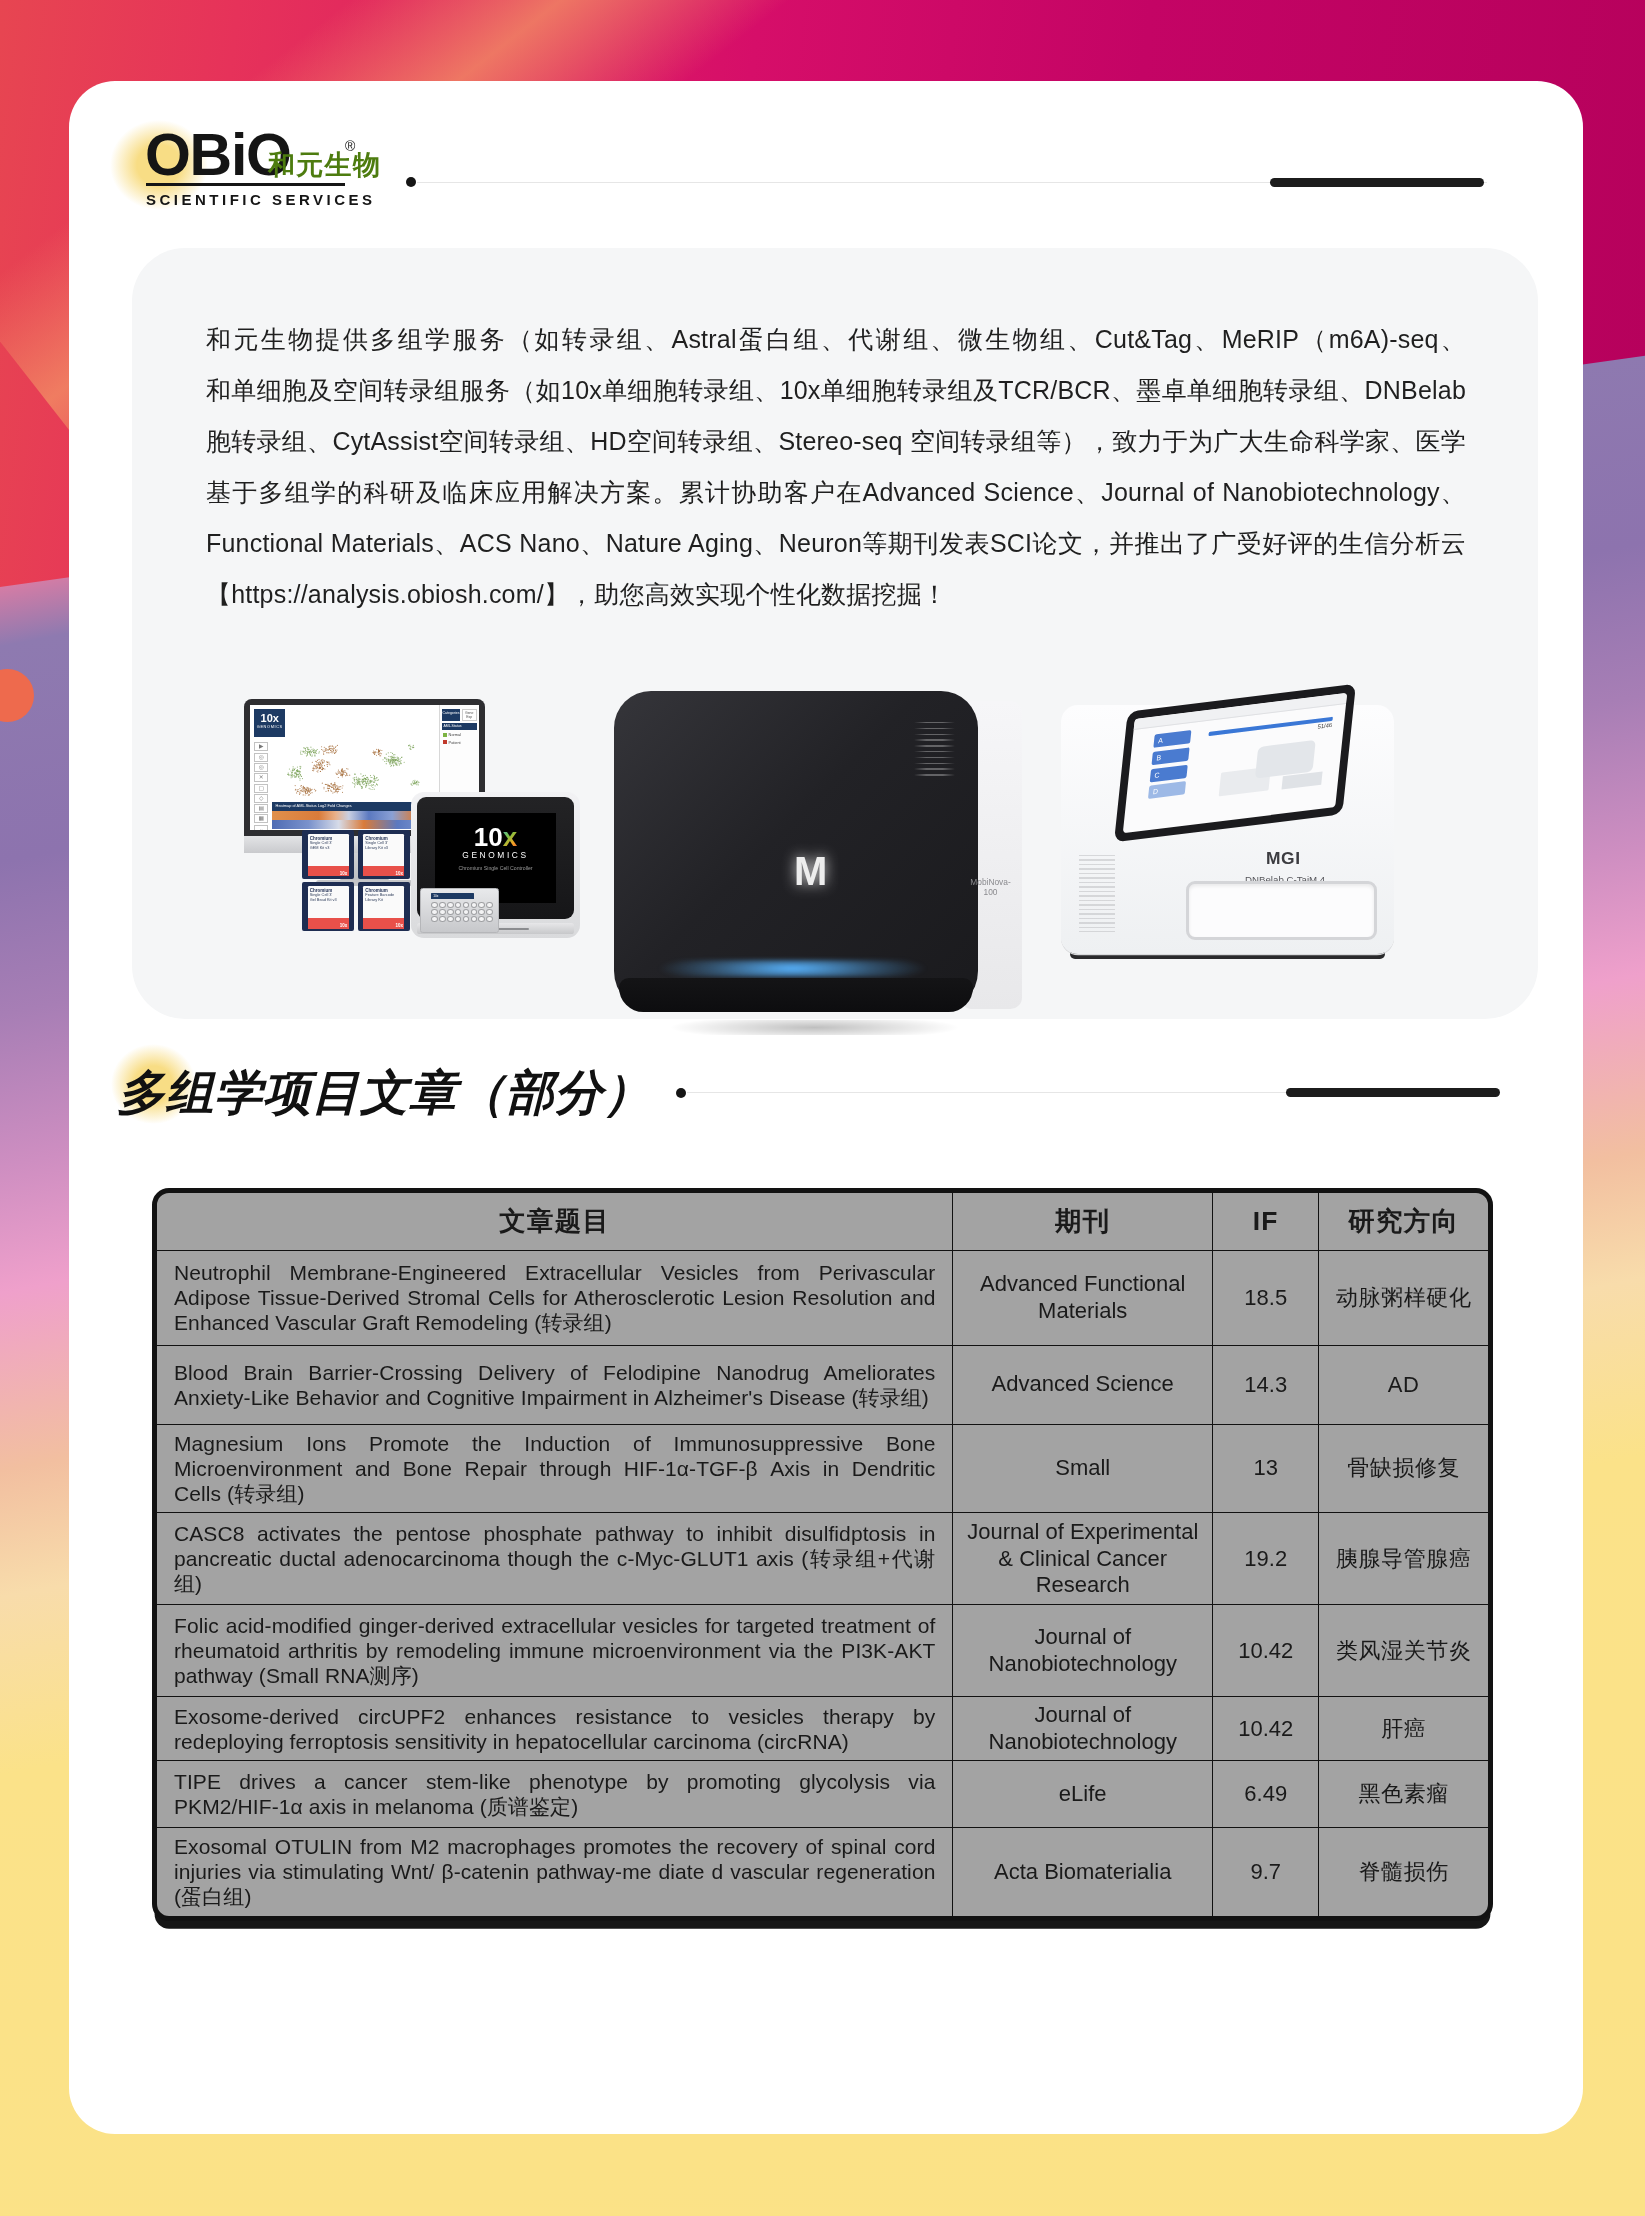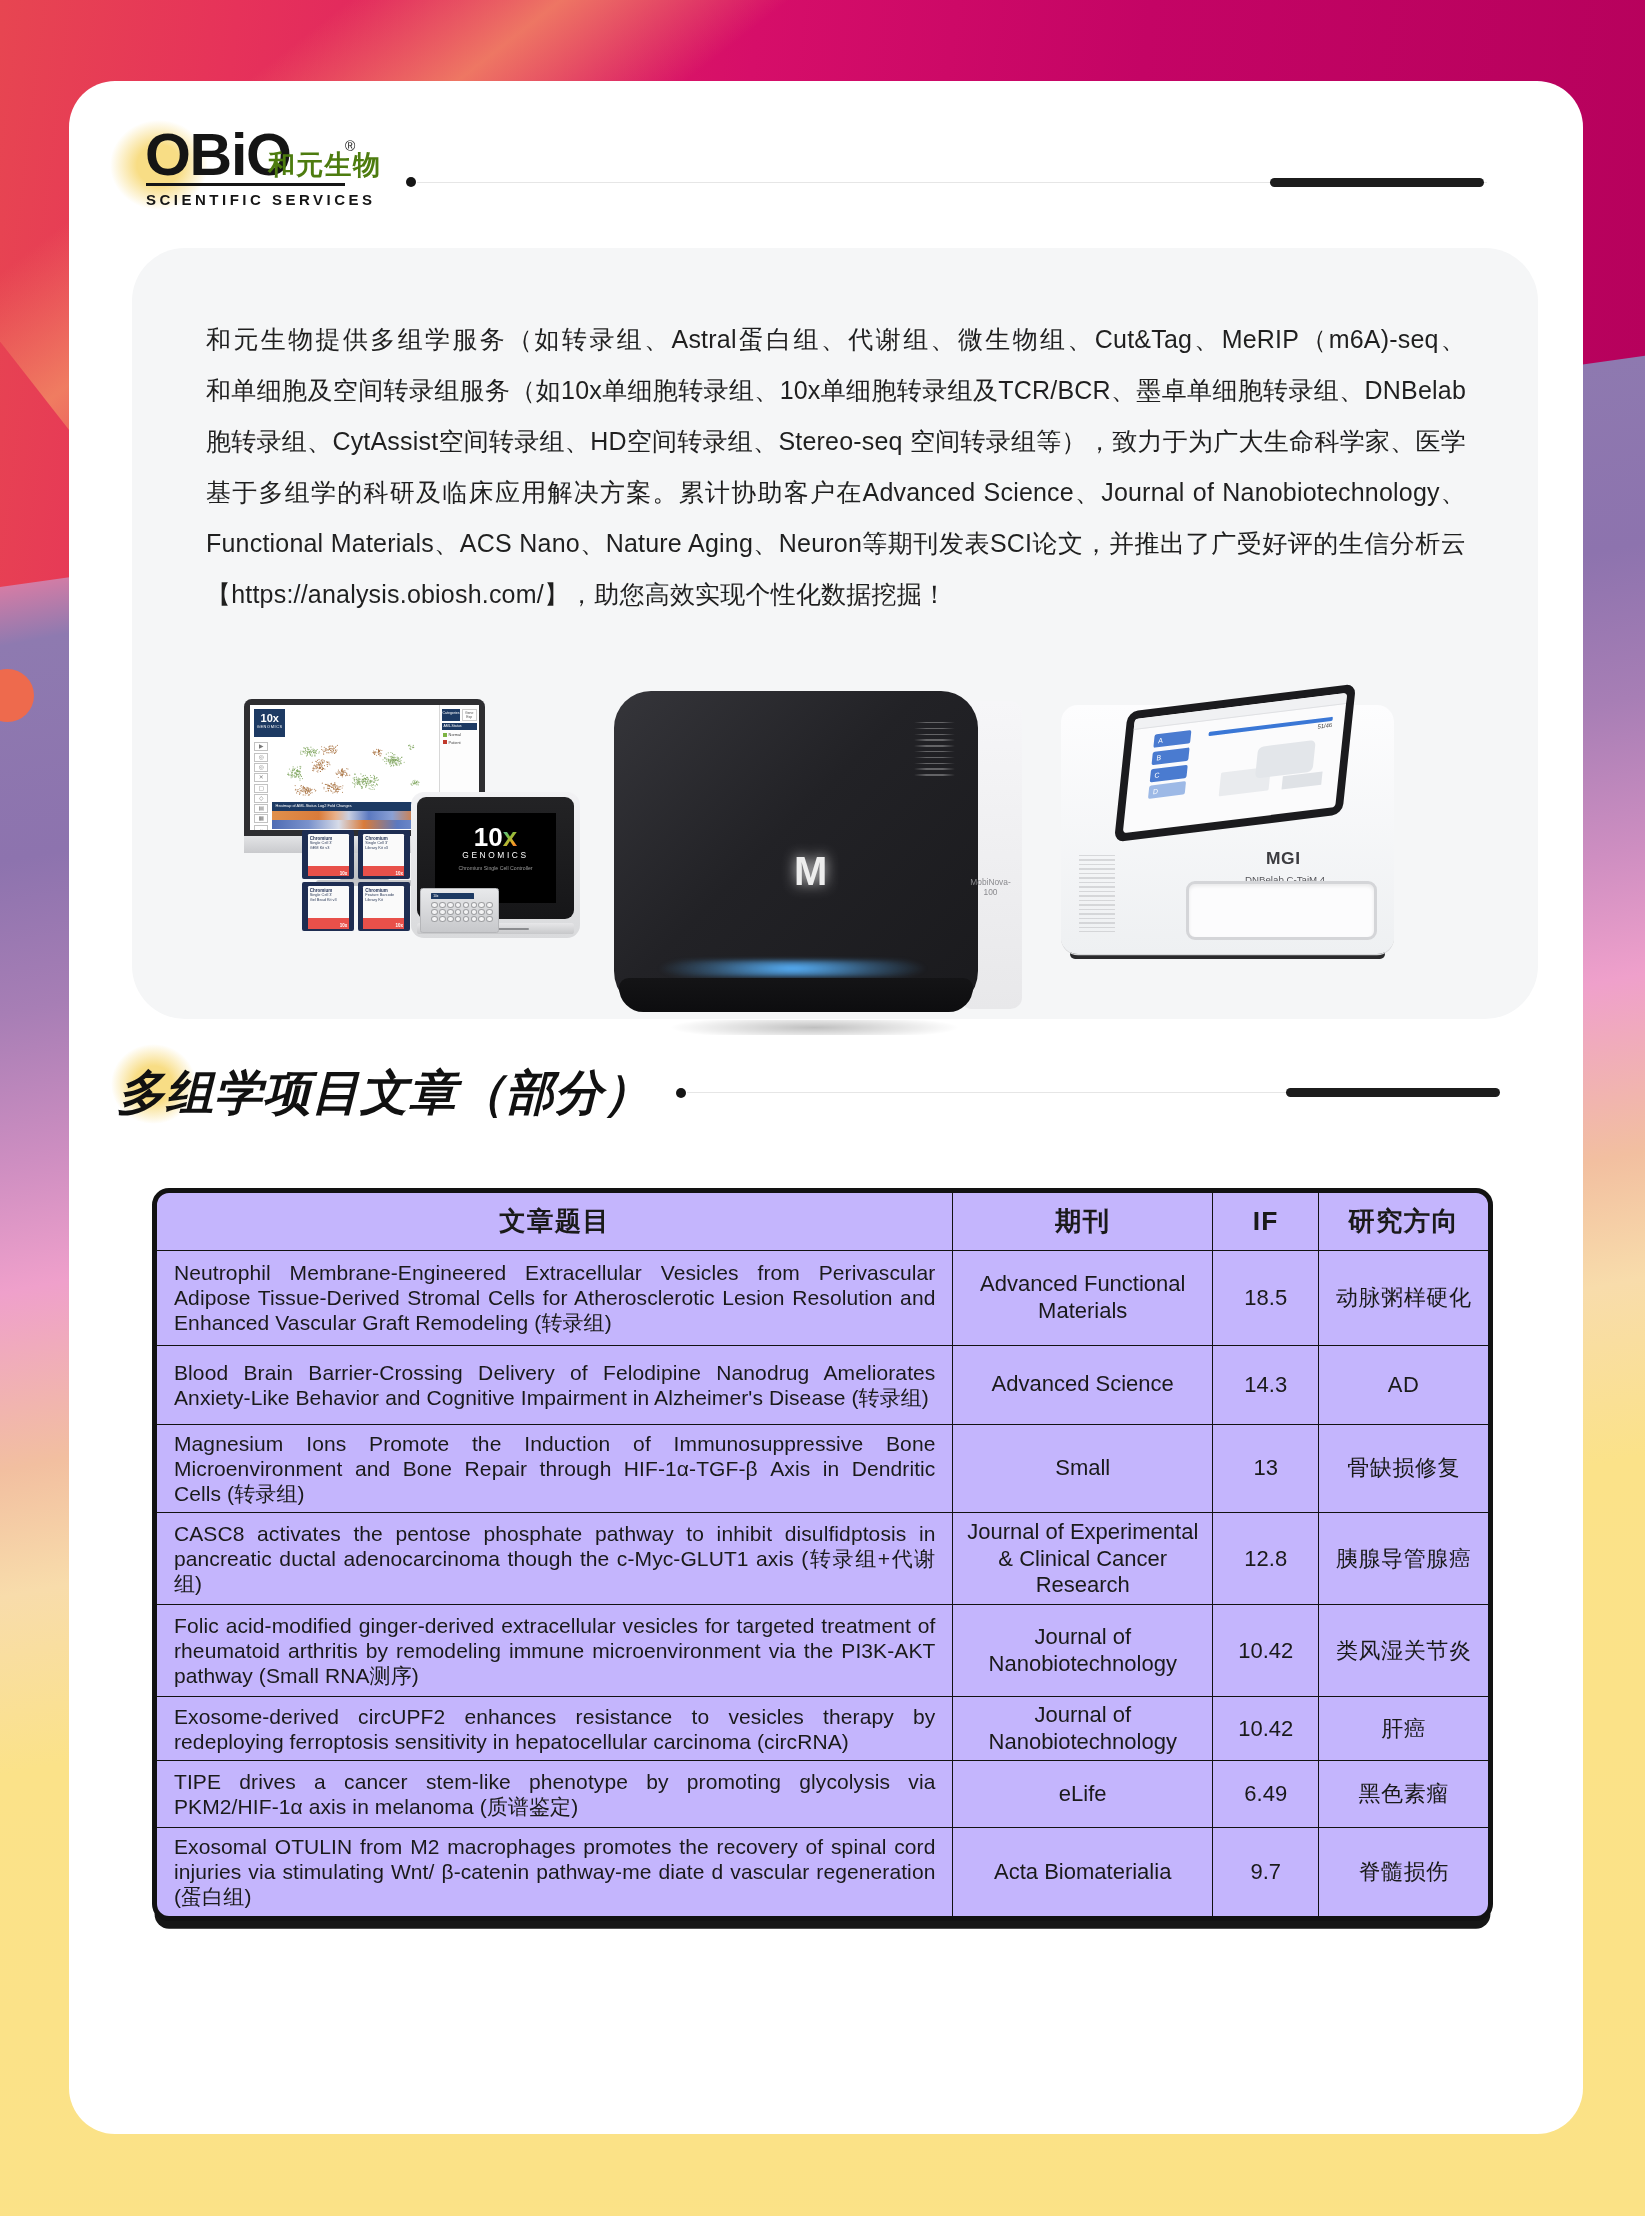--- a/index.html
+++ b/index.html
@@ -141,21 +141,21 @@
   
   .section-head h2 { position:absolute; left:48px; top:980px; font-size:48px; font-weight:bold; font-style:italic; color:#111; letter-spacing:0.6px; z-index:1; }
   .sec-glow { position:absolute; left:42px; top:963px; width:85px; height:80px; border-radius:50%;
     background:radial-gradient(closest-side,#f8dd85 45%,rgba(248,221,133,0) 100%); }
   .rule-sec .rule-dot { left:607px; top:1007px; }
   .rule-sec .rule-line { left:618px; top:1011px; width:813px; }
   .rule-sec .rule-bar { left:1217px; top:1007px; width:214px; }
 
   
   .tbl-wrap { position:absolute; left:83px; top:1107px; width:1341px; border:5.8px solid #121212; border-radius:17px; overflow:hidden;
-    box-shadow:0 10.3px 0 -2.6px #161616; background:#c4b5fd; }
+    box-shadow:0 10.3px 0 -2.6px #161616; background:#a3a3a3; }
   table { width:100%; border-collapse:collapse; table-layout:fixed; }
   col.c-title { width:59.8%; } col.c-journal { width:19.5%; } col.c-if { width:8%; } col.c-field { width:12.7%; }
   th, td { border-right:1.9px solid #121212; border-bottom:1.9px solid #121212; vertical-align:middle; color:#1a1a1a; }
   th:last-child, td:last-child { border-right:none; }
   tr:last-child td { border-bottom:none; }
   thead th { height:57px; font-size:26.4px; font-weight:bold; text-align:center; letter-spacing:1.3px; }
   td.title { font-size:21px; line-height:25px; text-align:justify; padding:6.4px 17px; letter-spacing:0.1px; }
   td.journal { font-size:22px; text-align:center; padding:3.9px 9px; line-height:26.4px; }
   td.ifv { font-size:22px; text-align:center; }
   td.field { font-size:22px; text-align:center; letter-spacing:0.6px; }
@@ -1244,21 +1244,21 @@
             </tr>
             <tr style="height: 72px; padding-left: 17px;">
               <td class="title">Magnesium Ions Promote the Induction of Immunosuppressive Bone Microenvironment and Bone Repair through HIF-1α-TGF-β Axis in Dendritic Cells (转录组)</td>
               <td class="journal">Small</td>
               <td class="ifv">13</td>
               <td class="field">骨缺损修复</td>
             </tr>
             <tr style="height: 92px;">
               <td class="title">CASC8 activates the pentose phosphate pathway to inhibit disulfidptosis in pancreatic ductal adenocarcinoma though the c-Myc-GLUT1 axis (转录组+代谢组)</td>
               <td class="journal">Journal of Experimental &amp; Clinical Cancer Research</td>
-              <td class="ifv">12.8</td>
+              <td class="ifv">19.2</td>
               <td class="field">胰腺导管腺癌</td>
             </tr>
             <tr style="height: 92px;">
               <td class="title">Folic acid-modified ginger-derived extracellular vesicles for targeted treatment of rheumatoid arthritis by remodeling immune microenvironment via the PI3K-AKT pathway (Small RNA测序)</td>
               <td class="journal">Journal of Nanobiotechnology</td>
               <td class="ifv">10.42</td>
               <td class="field">类风湿关节炎</td>
             </tr>
             <tr style="height: 61px;">
               <td class="title">Exosome-derived circUPF2 enhances resistance to vesicles therapy by redeploying ferroptosis sensitivity in hepatocellular carcinoma (circRNA)</td>

